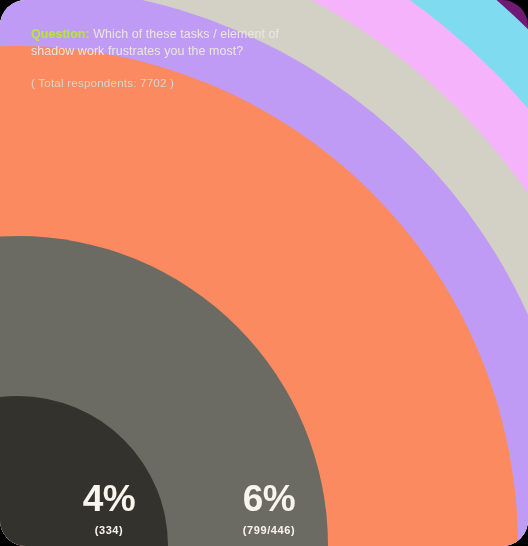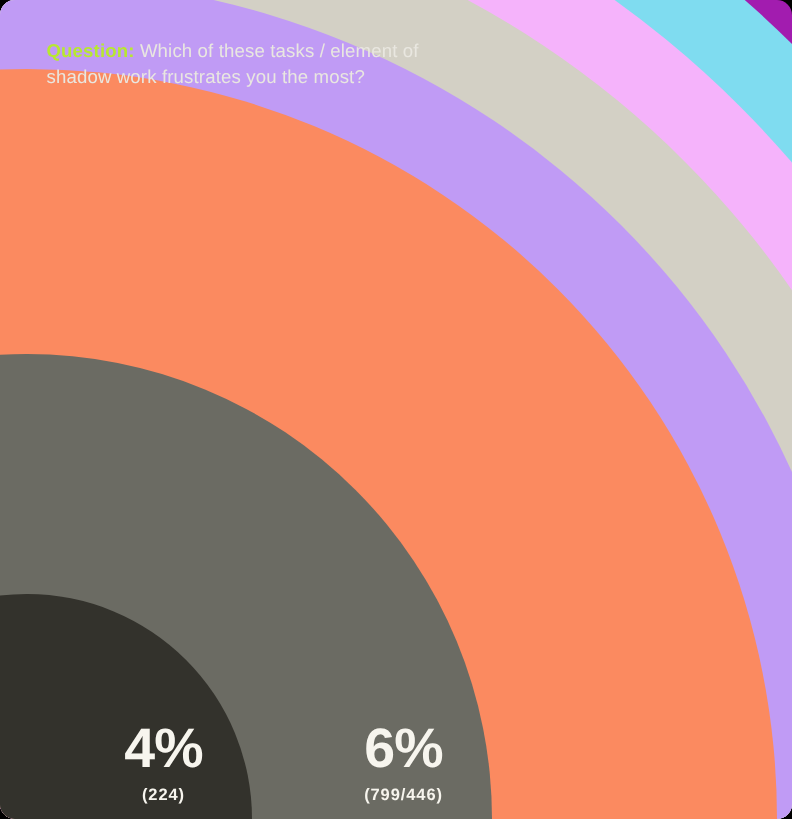--- a/index.html
+++ b/index.html
@@ -81,43 +81,44 @@
     letter-spacing: 0.6px;
     margin-top: 7px;
   }
 
   #label-inner { left: 109px; top: 508px; }
   #label-second { left: 269px; top: 508px; }
 </style>
 </head>
 <body>
 
-<div id="chart-card" style="background: #a21caf; border-radius: 10px; text-decoration: underline;">
+<div id="chart-card" style="background: #701a75; border-radius: 26px; text-decoration: underline;">
 
   <svg id="arc-layer" viewBox="0 0 528 546" preserveAspectRatio="none">
 
     <circle cx="18" cy="546" r="726" fill="#7FDCF0"></circle>
     <circle cx="18" cy="546" r="672" fill="#F5B3FB"></circle>
     <circle cx="18" cy="546" r="620" fill="#D3D0C5"></circle>
     <circle cx="18" cy="546" r="560" fill="#C09BF5"></circle>
     <circle cx="18" cy="546" r="500" fill="#FB8A60"></circle>
     <circle cx="18" cy="546" r="310" fill="#6B6B63"></circle>
     <circle cx="18" cy="546" r="150" fill="#33322C"></circle>
   </svg>
 
   <div id="header">
     <p id="question-line">
       <span id="question-label" style="color: rgb(183, 232, 49);">Question:</span>
       <span>Which of these tasks / element of shadow work frustrates you the most?</span>
     </p>
+    <p id="respondents">( Total respondents: 7702 )</p>
   </div>
 
   <div id="label-inner" class="ring-label">
     <div class="ring-pct">4%</div>
-    <div class="ring-count">(224)</div>
+    <div class="ring-count">(334)</div>
   </div>
 
   <div id="label-second" class="ring-label">
     <div class="ring-pct">6%</div>
     <div class="ring-count">(799/446)</div>
   </div>
 
 </div>
 
 </body></html>

